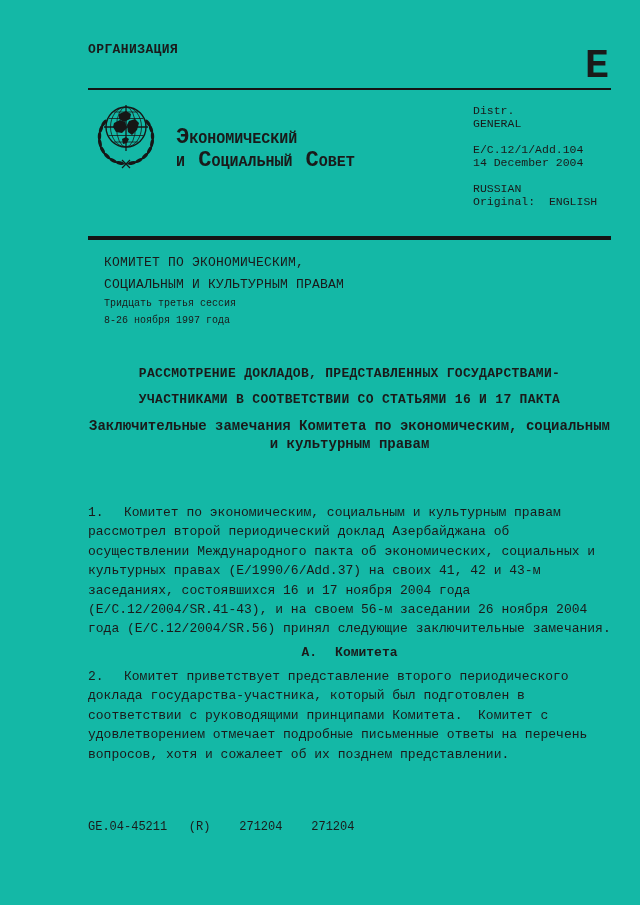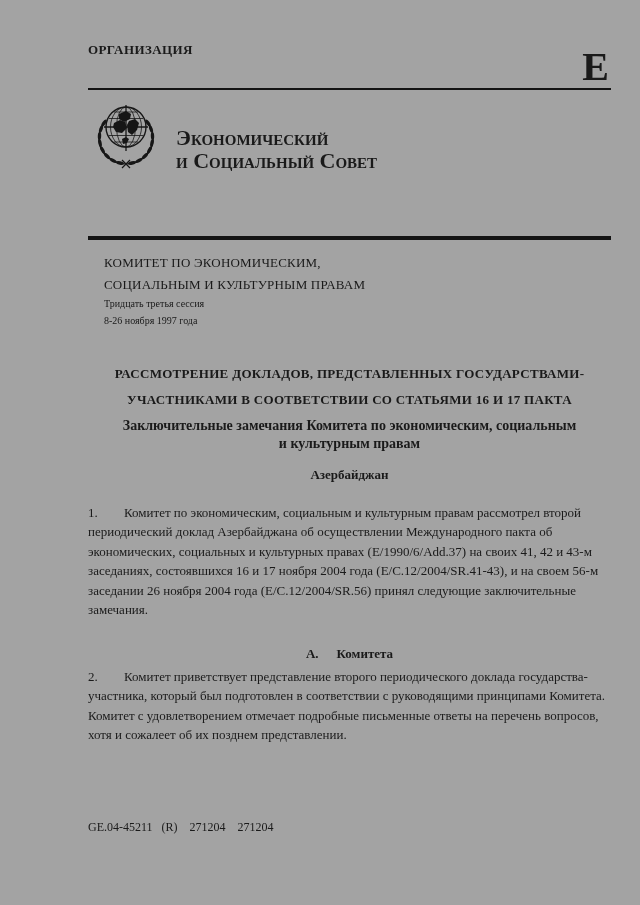--- a/index.html
+++ b/index.html
@@ -1,21 +1,21 @@
 <!DOCTYPE html>
 <html><head>
 <meta charset="utf-8">
 <style>
   html,body { margin:0; padding:0; background:#e8e8e8; }
   .page {
     position:relative;
     width:640px; height:905px;
-    background:#a3a3a3;
+    background:#14b8a6;
     color:#1a1a1a;
-    font-family:Liberation Serif, serif;
+    font-family:Liberation Mono, monospace;
     overflow:hidden;
     margin:0 auto;
   }
   
   .org-block {
     position:absolute; left:88px; top:43px;
     font-size:13px; font-weight:bold; line-height:14px;
     letter-spacing:0.4px;
   }
   .doc-letter {
@@ -123,37 +123,46 @@
       <ellipse cx="47" cy="58.5" rx="4" ry="1.7" transform="rotate(152 47 58.5)"></ellipse>
       <ellipse cx="40" cy="61" rx="4" ry="1.7" transform="rotate(168 40 61)"></ellipse>
     </g>
   </svg>
 
   <div class="council-name">
     <div>Экономический</div>
     <div>и Социальный Совет</div>
   </div>
 
+  <div class="distr-block">
+    <div>Distr.</div>
+    <div>GENERAL</div>
+    <div class="gap"></div>
+    <div>E/C.12/1/Add.104</div>
+    <div>14 December 2004</div>
+    <div class="gap"></div>
+    <div>RUSSIAN</div>
+    <div class="pre">Original:  ENGLISH</div>
+  </div>
 
   <div class="rule rule-thick"></div>
 
   <div class="committee">
     <div class="cap-line">КОМИТЕТ ПО ЭКОНОМИЧЕСКИМ,</div>
     <div class="cap-line">СОЦИАЛЬНЫМ И КУЛЬТУРНЫМ ПРАВАМ</div>
     <div class="sess-line">Тридцать третья сессия</div>
     <div class="sess-line">8-26 ноября 1997 года</div>
   </div>
 
   <div class="centered title">РАССМОТРЕНИЕ ДОКЛАДОВ, ПРЕДСТАВЛЕННЫХ ГОСУДАРСТВАМИ-
 УЧАСТНИКАМИ В СООТВЕТСТВИИ СО СТАТЬЯМИ 16 И 17 ПАКТА</div>
 
   <div class="centered subtitle">Заключительные замечания Комитета по экономическим, социальным
 и культурным правам</div>
 
-  <div class="centered country">Азербайджан</div>
 
   <div class="para para1">
     <span class="pnum">1.</span><span class="ptext">Комитет по экономическим, социальным и культурным правам рассмотрел второй периодический доклад Азербайджана об осуществлении Международного пакта об экономических, социальных и культурных правах (E/1990/6/Add.37) на своих 41, 42 и 43-м заседаниях, состоявшихся 16 и 17 ноября 2004 года (E/C.12/2004/SR.41-43), и на своем 56-м заседании 26 ноября 2004 года (E/C.12/2004/SR.56) принял следующие заключительные замечания.</span>
   </div>
 
   <div class="centered section-heading">
     <span>A.</span><span class="sec-title">Комитета</span>
   </div>
 
   <div class="para para2">

